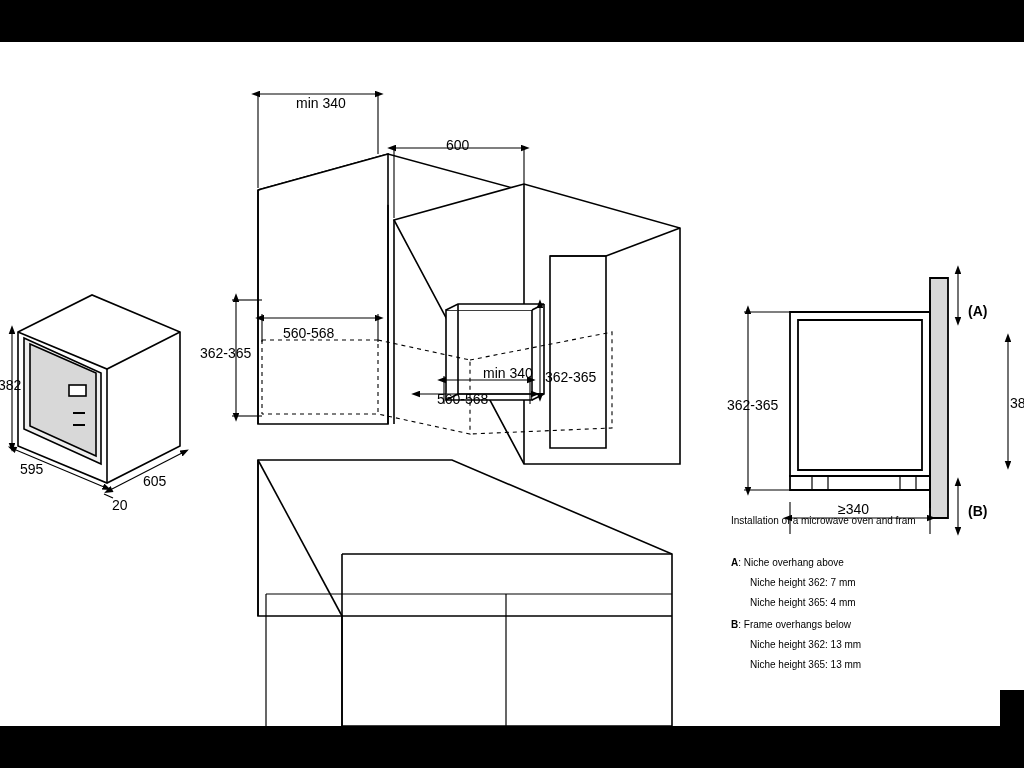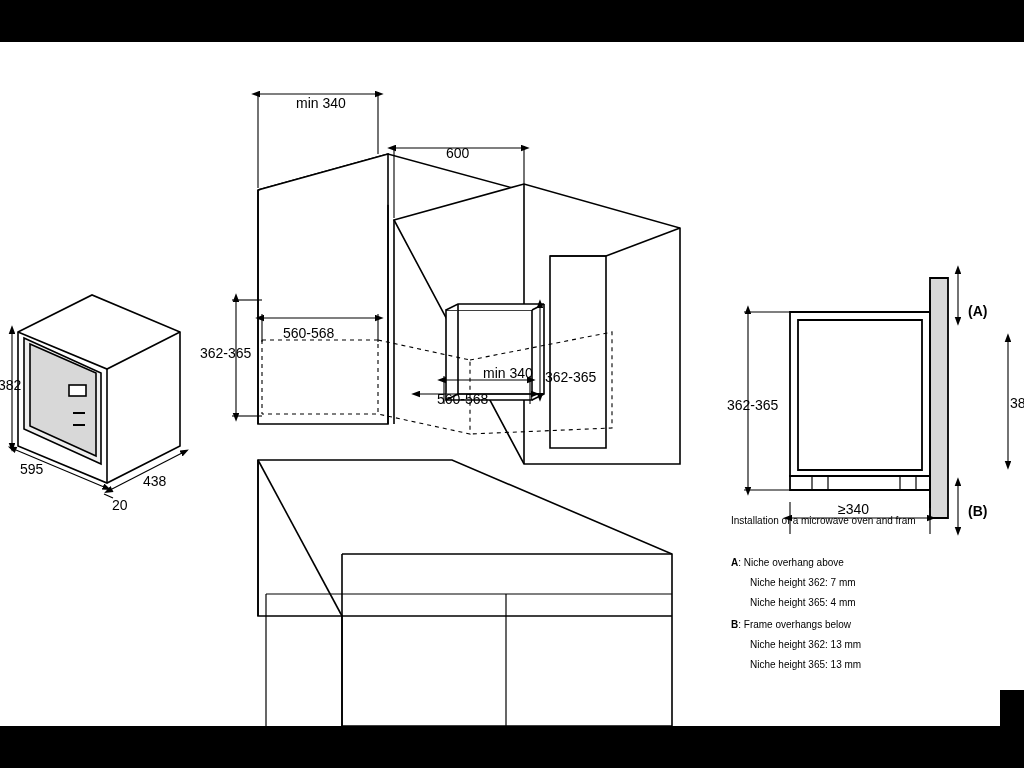--- a/index.html
+++ b/index.html
@@ -182,32 +182,32 @@
         <path d="M790,460 L790,492"></path>
         <path d="M930,460 L930,492"></path>
         <path d="M792,476 L928,476" marker-start="url(#arrL)" marker-end="url(#arrR)"></path>
         <path d="M958,232 L958,276" marker-start="url(#arrL)" marker-end="url(#arrR)"></path>
         <path d="M958,444 L958,486" marker-start="url(#arrL)" marker-end="url(#arrR)"></path>
         <path d="M1008,300 L1008,420" marker-start="url(#arrL)" marker-end="url(#arrR)"></path>
       </g>
     </svg>
 
     <div class="lbl dim" style="left:296px; top:38px;">min 340</div>
-    <div class="lbl dim" style="left:446px; top:88px;text-align:right;">600</div>
+    <div class="lbl dim" style="left:446px; top:80px;text-align:right;">600</div>
     <div class="lbl dim" style="left:200px; top:288px;">
       <span>362-365</span>
     </div>
     <div class="lbl dim" style="left:283px; top:268px;">560-568</div>
     <div class="lbl dim" style="left:483px; top:308px;">min 340</div>
     <div class="lbl dim" style="left:437px; top:334px;">560-568</div>
     <div class="lbl dim" style="left:545px; top:312px;">362-365</div>
 
     <div class="lbl dim" style="left:-2px; top:320px;">382</div>
     <div class="lbl dim" style="left:20px; top:404px;">595</div>
-    <div class="lbl dim" style="left:143px; top:416px;">438</div>
+    <div class="lbl dim" style="left:143px; top:416px;">605</div>
     <div class="lbl dim" style="left:112px; top:440px;">20</div>
 
     <div class="lbl dim" style="left:727px; top:340px;">362-365</div>
     <div class="lbl dim" style="left:838px; top:444px;">≥340</div>
     <div class="lbl dim" style="left:968px; top:246px; font-weight:bold;">(A)</div>
     <div class="lbl dim" style="left:968px; top:446px; font-weight:bold;">(B)</div>
     <div class="lbl dim" style="left:1010px; top:338px;">38</div>
 
     <div class="lbl note" style="left:731px; top:458px;">Installation of a microwave oven and fram</div>
 

